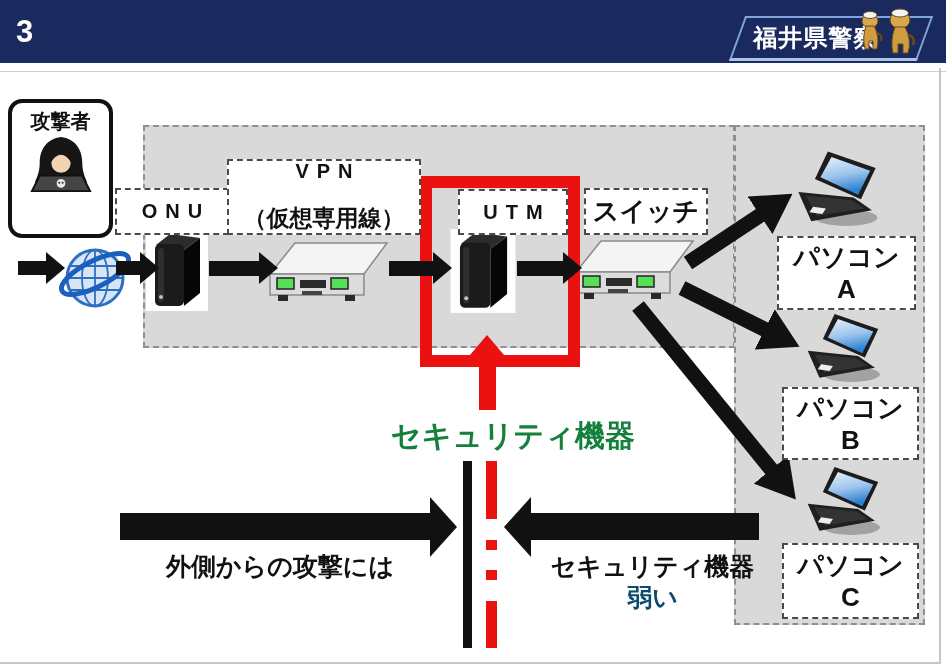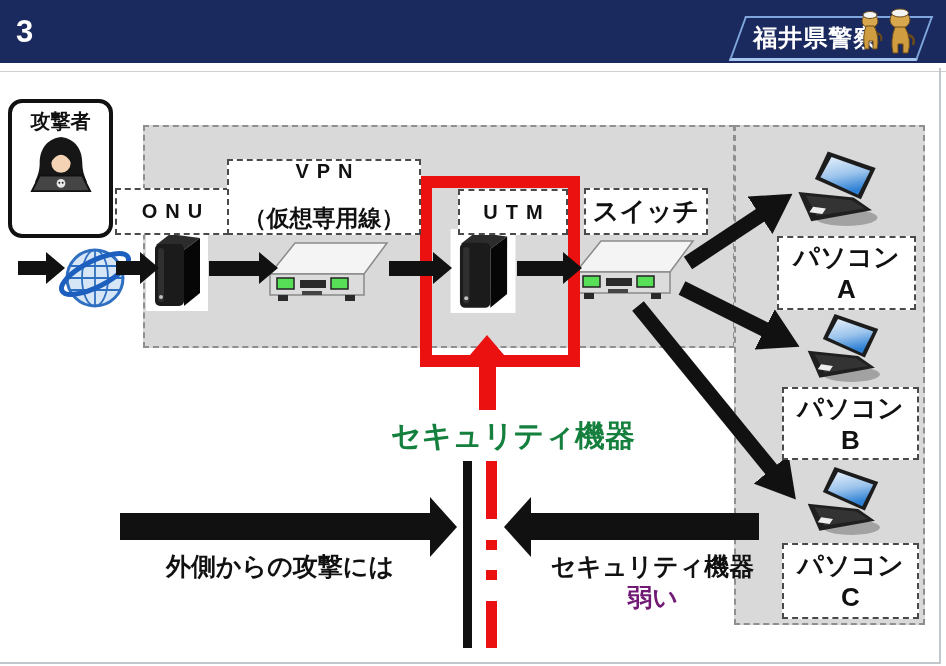--- a/index.html
+++ b/index.html
@@ -36,21 +36,21 @@
   .red-frame{position:absolute;left:420px;top:176px;width:136px;height:167px;border:12px solid #ec1111;z-index:4;}
   .red-shaft{position:absolute;left:479px;top:361px;width:17px;height:49px;background:#ec1111;z-index:3;}
   .red-tri-up{position:absolute;left:464px;top:335px;width:0;height:0;border-left:23px solid transparent;border-right:23px solid transparent;border-bottom:27px solid #ec1111;z-index:3;}
   .wall-black{position:absolute;left:463px;top:461px;width:9px;height:187px;background:#111;z-index:2;}
   .red-dash{position:absolute;left:486px;width:11px;background:#ec1111;z-index:2;}
   
   .security-label{position:absolute;left:350px;top:416px;width:285px;text-align:right;color:#15803d;font-size:30px;font-weight:bold;z-index:3;}
   .caption{position:absolute;text-align:center;color:#111;font-size:25px;font-weight:bold;line-height:31px;z-index:3;}
   #outside-caption{left:125px;top:551px;width:310px;}
   #inside-caption{left:505px;top:551px;width:295px;}
-  .weak-red{color:#701a75;}
+  .weak-red{color:#0c4a6e;}
   .pc-label{font-size:26px;line-height:32px;}
   .vpn-sub{font-size:23px;margin-top:20px;letter-spacing:0;}
   .icon-abs{position:absolute;z-index:2;}
   .z5{z-index:5;}
   .svg-overlay{position:absolute;left:0;top:0;width:946px;height:666px;z-index:3;pointer-events:none;}
   
   .edge-right{position:absolute;left:939px;top:68px;width:2px;height:596px;background:#c2c7cd;}
   .edge-bottom{position:absolute;left:0;top:662px;width:941px;height:2px;background:#c2c7cd;}
 </style>
 </head>

